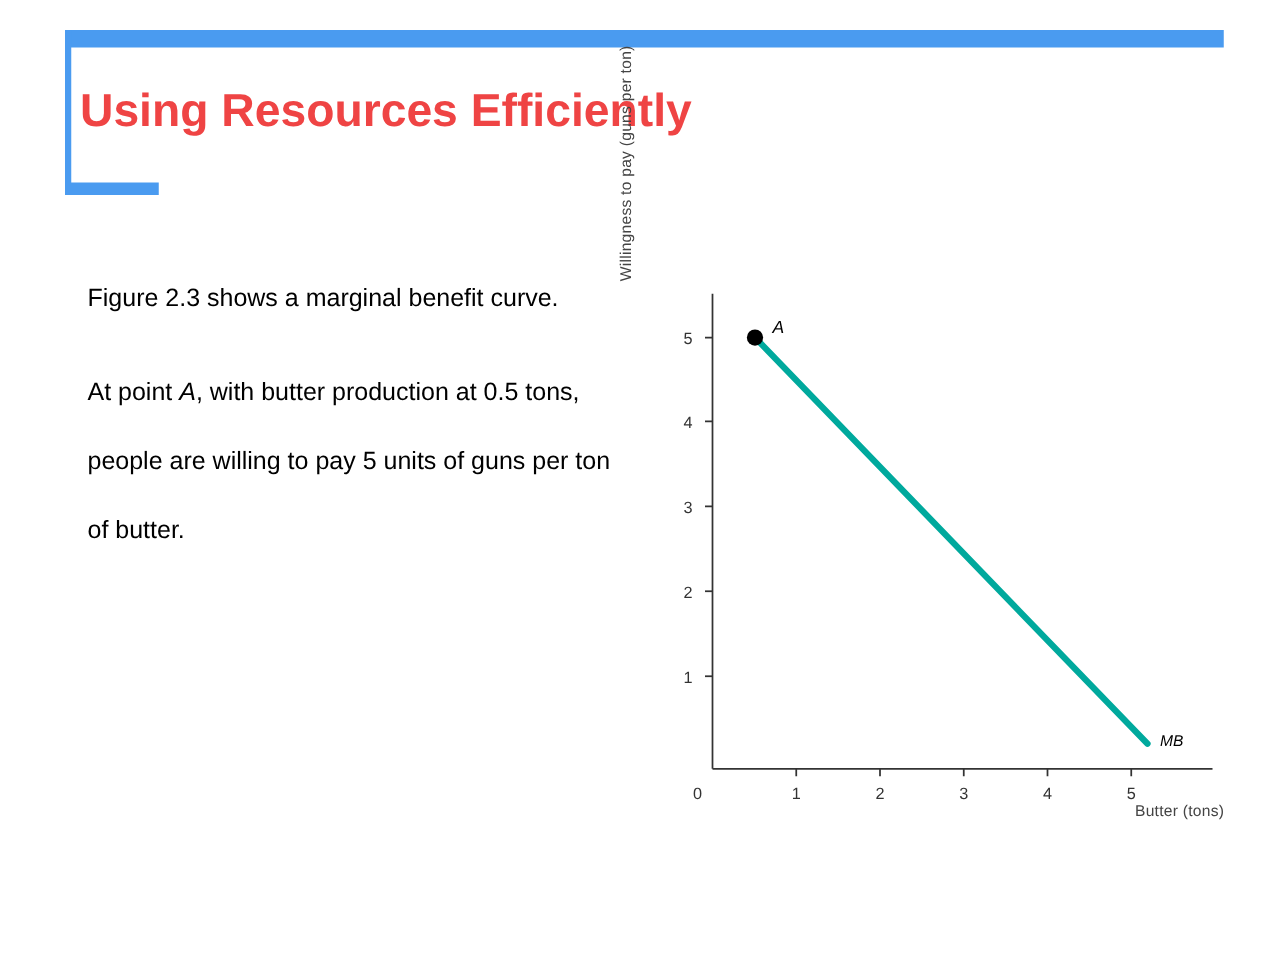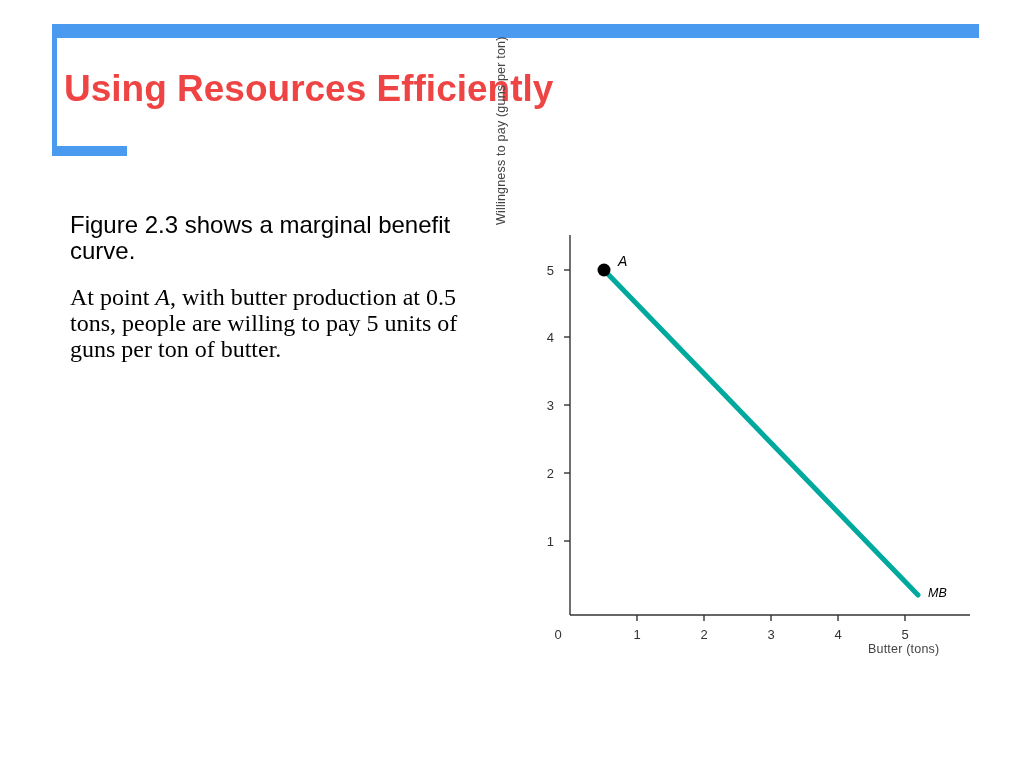--- a/index.html
+++ b/index.html
@@ -51,29 +51,28 @@
     white-space: nowrap;
   }
 
   
   .body-text {
     position: absolute;
     left: 70px;
     top: 212px;
     width: 420px;
     color: #000000;
-    font-size: 24px;
-    line-height: 26px;
+    font-size: 20px;
+    line-height: 55px;
   }
   .body-text p {
     margin: 0 0 20px 0;
   }
   .body-text p:last-child {
     margin-bottom: 4px;
-    font-family: Liberation Serif, serif;
   }
   .body-text i {
     font-style: italic;
   }
 
   
   .figure {
     position: absolute;
     left: 500px;
     top: 215px;
@@ -90,21 +89,21 @@
     width: 220px;
     transform: rotate(-90deg);
     transform-origin: left top;
     font-size: 12.5px;
     color: #444;
     white-space: nowrap;
     letter-spacing: 0.2px;
   }
   .x-axis-title {
     position: absolute;
-    left: 368px;
+    left: 408px;
     top: 427px;
     font-size: 12.5px;
     color: #444;
     white-space: nowrap;
     letter-spacing: 0.2px;
   }
   .tick-label {
     font-size: 13px;
     fill: #333;
     font-family: "Liberation Sans", sans-serif;

